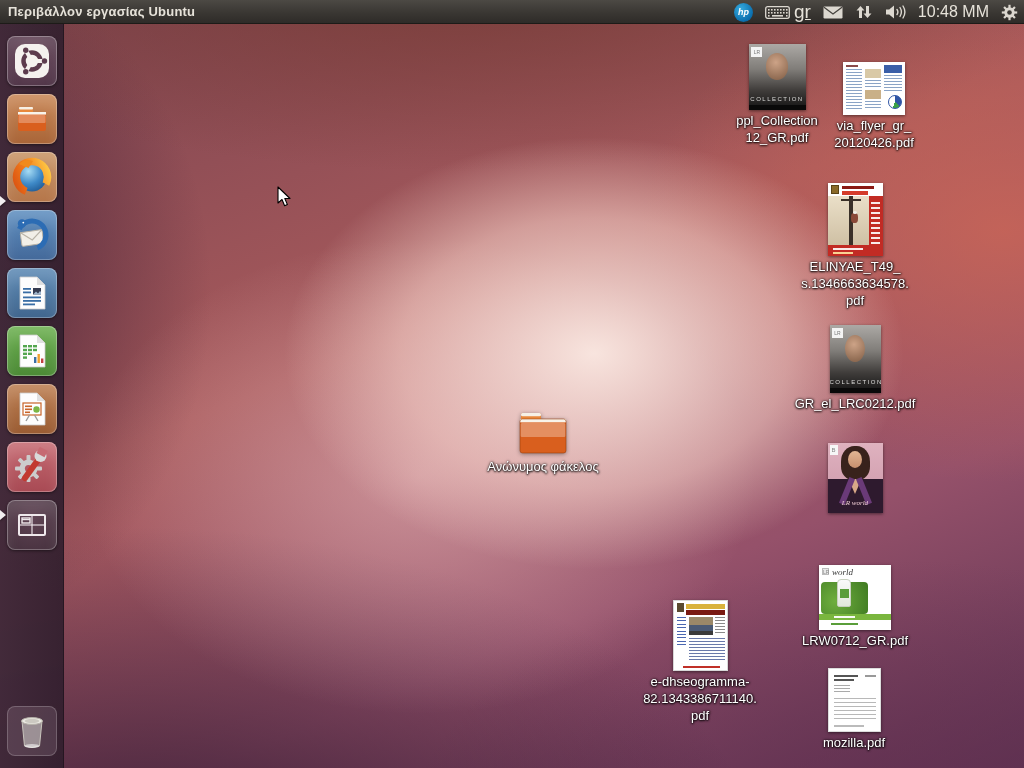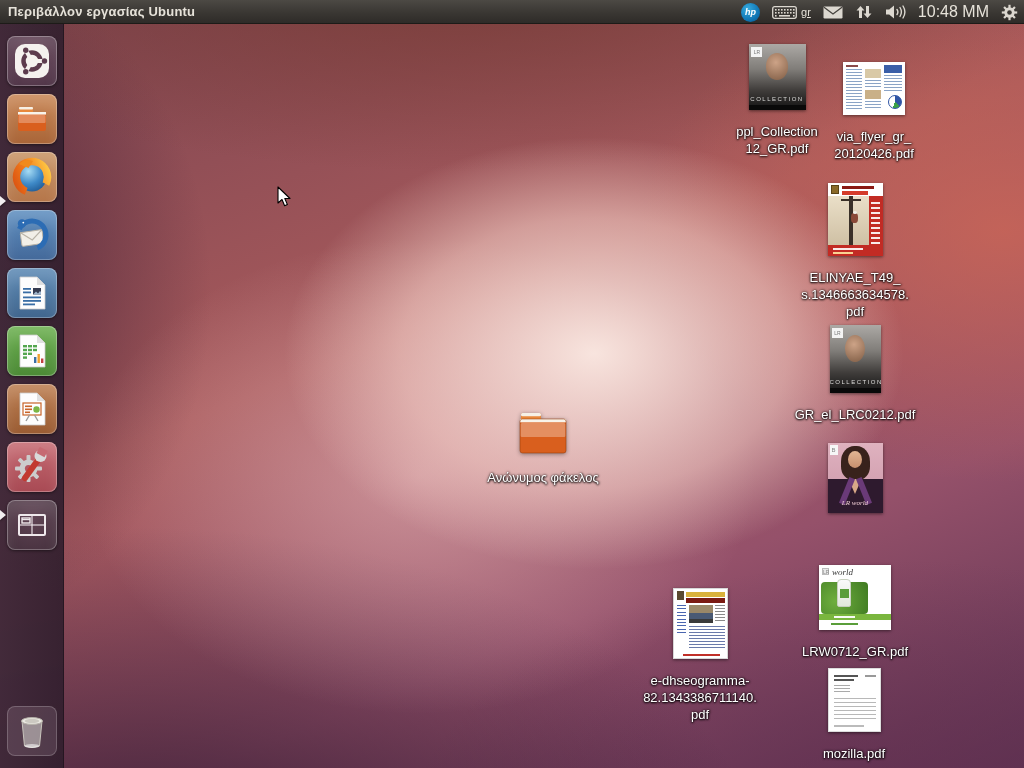--- a/index.html
+++ b/index.html
@@ -28,21 +28,21 @@
     border-bottom:1px solid #1d1b18;
     display:flex; align-items:center; color:#e6e2d9; font-size:13px;
   }
   .panel-title { margin-left:8px; font-weight:bold; letter-spacing:0.2px; }
   .panel-right { position:absolute; right:6px; top:0; height:24px; display:flex; align-items:center; gap:12px; }
   .hp-logo { width:19px; height:19px; border-radius:50%;
     background:radial-gradient(circle at 35% 30%, #35aade, #0b6fae 70%, #084f80);
     color:#fff; font-weight:bold; font-style:italic; font-size:9px;
     display:flex; align-items:center; justify-content:center; }
   .kb-group { display:flex; align-items:center; gap:4px; }
-  .kb-layout { font-size:11px; color:#e6e2d9;text-decoration:underline; }
+  .kb-layout { font-size:19px; color:#e6e2d9;text-decoration:underline; }
   .clock { font-size:16px; color:#e6e2d9; }
   .pico { display:block; }
 
   
   .launcher {
     position:absolute; left:0; top:24px; width:64px; height:744px; z-index:40;
     background:linear-gradient(90deg, rgba(62,40,56,0.93), rgba(50,31,46,0.93));
     border-right:1px solid rgba(15,8,14,0.55);
   }
   .ltile {
@@ -52,21 +52,21 @@
   }
   .run-arrow {
     position:absolute; left:0; width:0; height:0;
     border-top:5px solid transparent; border-bottom:5px solid transparent;
     border-left:6px solid #f2eef0; filter:drop-shadow(0 1px 1px rgba(0,0,0,0.5));
   }
 
   
   .dicon { position:absolute; width:130px; display:flex; flex-direction:column; align-items:center; }
   .dlabel {
-    margin-top:14px; font-size:13px; line-height:1.3; color:#ffffff; text-align:center;
+    margin-top:3px; font-size:13px; line-height:1.3; color:#ffffff; text-align:center;
     white-space:pre-line;
     text-shadow:0 1px 2px rgba(0,0,0,0.95), 0 0 3px rgba(0,0,0,0.75), 1px 0 2px rgba(0,0,0,0.6);
   }
   .thumb { position:relative; background:#fff; box-shadow:0 1px 3px rgba(0,0,0,0.5); overflow:hidden; }
   .abs { position:absolute; }
 
   
   .th-collection { background:linear-gradient(180deg,#aca9a5 0%,#807d79 38%,#403d3b 70%,#121212 100%); }
   .th-collection .face { left:30%; top:14%; width:40%; height:40%; border-radius:50%;
     background:radial-gradient(circle at 45% 35%, #cda387, #8e6a51 80%); }
@@ -380,21 +380,21 @@
       <div class="abs" style="left:2px; top:17px; width:47px; height:32px; background:radial-gradient(circle at 30% 60%, #6fae3e, #3f7a22); border-radius:4px;"></div>
       <div class="abs" style="left:18px; top:14px; width:14px; height:28px; background:linear-gradient(180deg,#fafafa,#e2e8dc); border-radius:4px 4px 2px 2px; border:1px solid #c8d0c0;"></div>
       <div class="abs" style="left:21px; top:24px; width:9px; height:9px; background:#5a9e3a;"></div>
       <div class="abs" style="left:0; top:49px; width:100%; height:6px; background:#7ab63e;"></div>
       <div class="abs" style="left:15px; top:51px; width:21px; height:2px; background:rgba(255,255,255,0.95);"></div>
       <div class="abs" style="left:12px; top:58px; width:27px; height:2px; background:#5a9e3a;"></div>
     </div>
     <div class="dlabel">LRW0712_GR.pdf</div>
   </div>
 
-  <div class="dicon" style="left:635px; top:588px;">
+  <div class="dicon" style="left:635px; top:600px;">
     <div class="thumb th-edh" style="width:55px; height:71px;">
       <div class="abs" style="left:3px; top:2px; width:7px; height:9px; background:#5a4a30;"></div>
       <div class="abs" style="left:12px; top:3px; width:39px; height:5px; background:#d9b23c;"></div>
       <div class="abs" style="left:12px; top:9px; width:39px; height:5px; background:#7a1a12;"></div>
       <div class="abs" style="left:3px; top:16px; width:9px; height:31px; background-image:repeating-linear-gradient(180deg,#4a66b0 0 1px, transparent 1px 3.4px);"></div>
       <div class="abs" style="left:15px; top:16px; width:24px; height:18px; background:linear-gradient(180deg,#9a8868 0 45%, #4a5a74 45% 80%, #3a3a3a 80%);"></div>
       <div class="abs" style="left:41px; top:16px; width:10px; height:18px; background-image:repeating-linear-gradient(180deg,#8a8a8a 0 1px, transparent 1px 3px);"></div>
       <div class="abs" style="left:15px; top:37px; width:36px; height:24px; background-image:repeating-linear-gradient(180deg,#6a7aaa 0 1px, transparent 1px 3px);"></div>
       <div class="abs" style="left:9px; top:65px; width:37px; height:2px; background:#c03028;"></div>
     </div>

